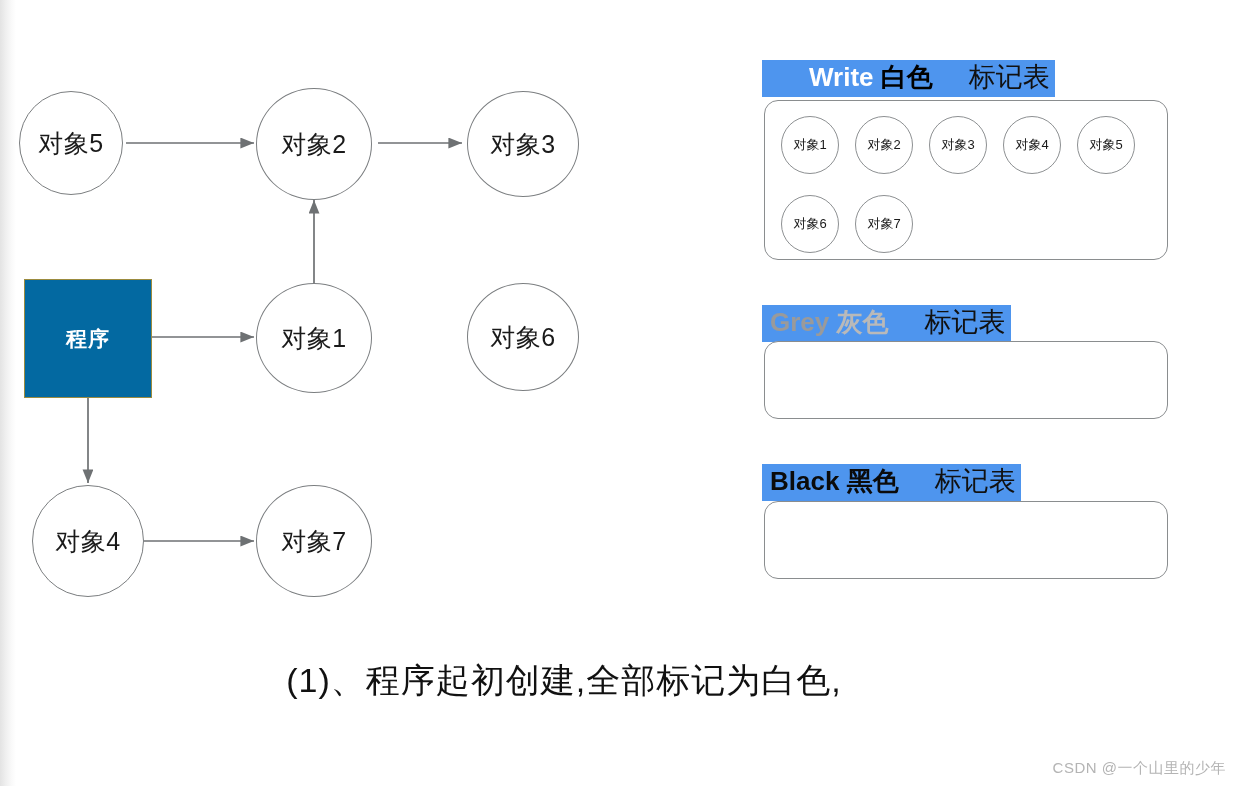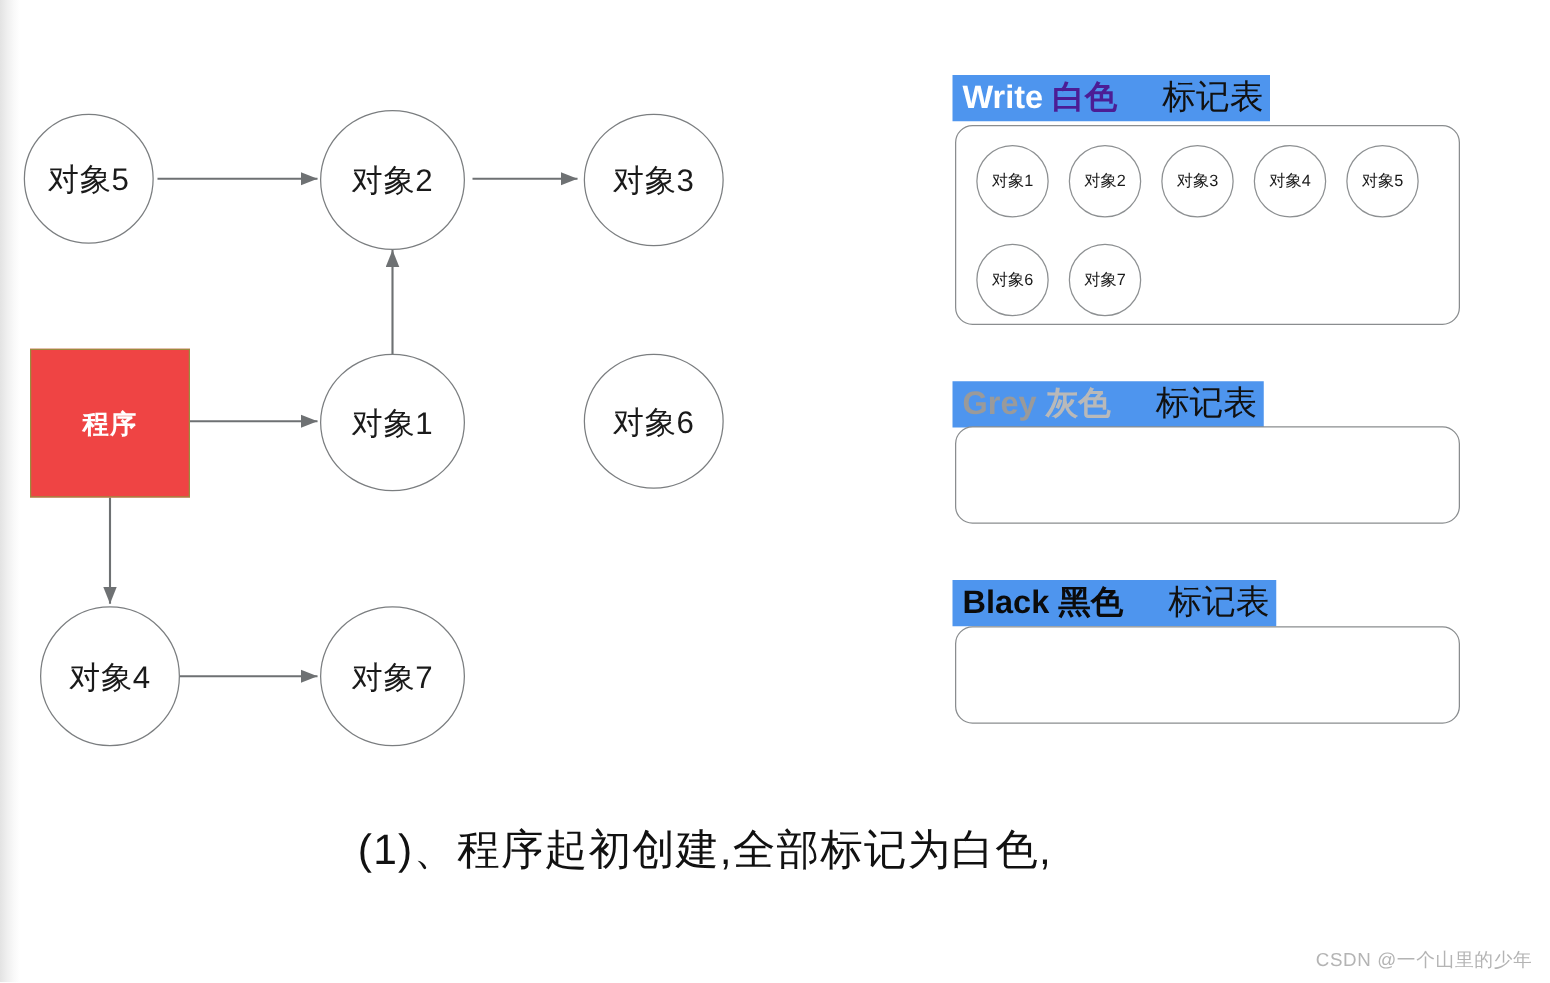--- a/index.html
+++ b/index.html
@@ -40,21 +40,21 @@
     box-sizing: border-box;
     display: flex;
     align-items: center;
     justify-content: center;
     color: #1a1a1a;
     font-size: 25px;
     letter-spacing: 0.5px;
   }
   .prog-box {
     position: absolute;
-    background: #ef4444;
+    background: #0369a1;
     border: 1.5px solid #9b8b3f;
     box-sizing: border-box;
     display: flex;
     align-items: center;
     justify-content: center;
     color: #ffffff;
     font-size: 21px;
     font-weight: bold;
     letter-spacing: 1px;
   }
@@ -70,24 +70,24 @@
   .table-title {
     position: absolute;
     display: inline-block;
     background: #4e95ee;
     padding: 2px 5px 4px 8px;
     font-size: 26px;
     font-weight: bold;
     line-height: 1.15;
     white-space: nowrap;
   }
-  .t-latin-white { color: #ffffff; }
+  .t-latin-white { color: #ffffff; margin-left: 39px; }
   .t-latin-grey  { color: #9a9a9a; }
   .t-latin-black { color: #0b0b0b; }
-  .t-cn-white { color: #4c1d95; }
+  .t-cn-white { color: #000000; }
   .t-cn-grey  { color: #b9b9b9; }
   .t-cn-black { color: #0b0b0b; text-align: right; }
   .t-suffix {
     color: #111111;
     font-weight: normal;
     font-size: 27px;
     margin-left: 36px;
   }
   .table-box {
     position: absolute;

